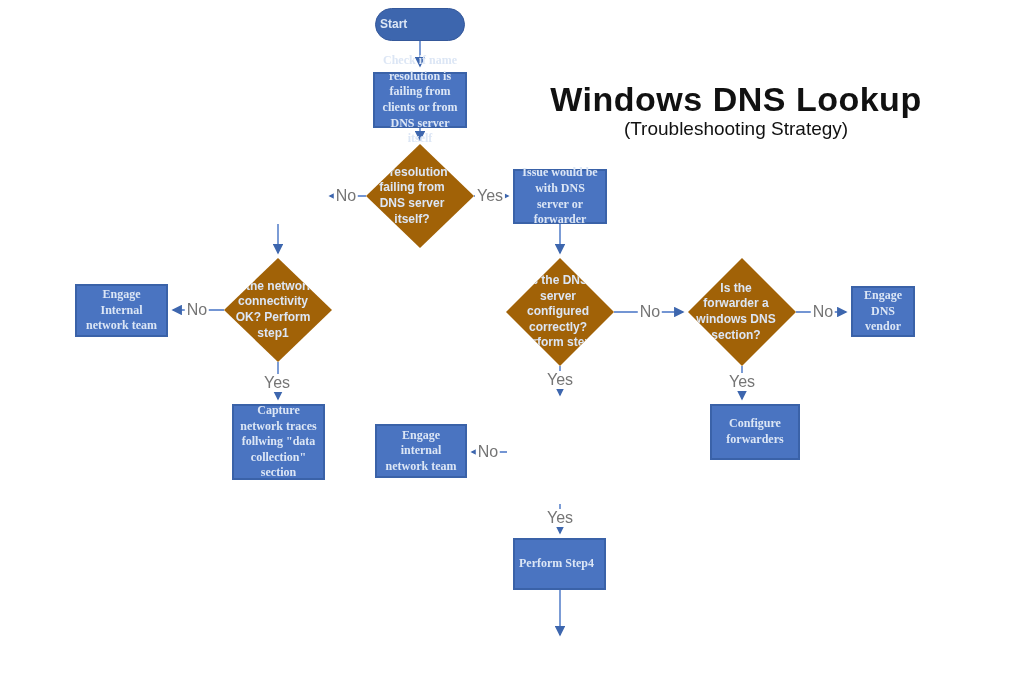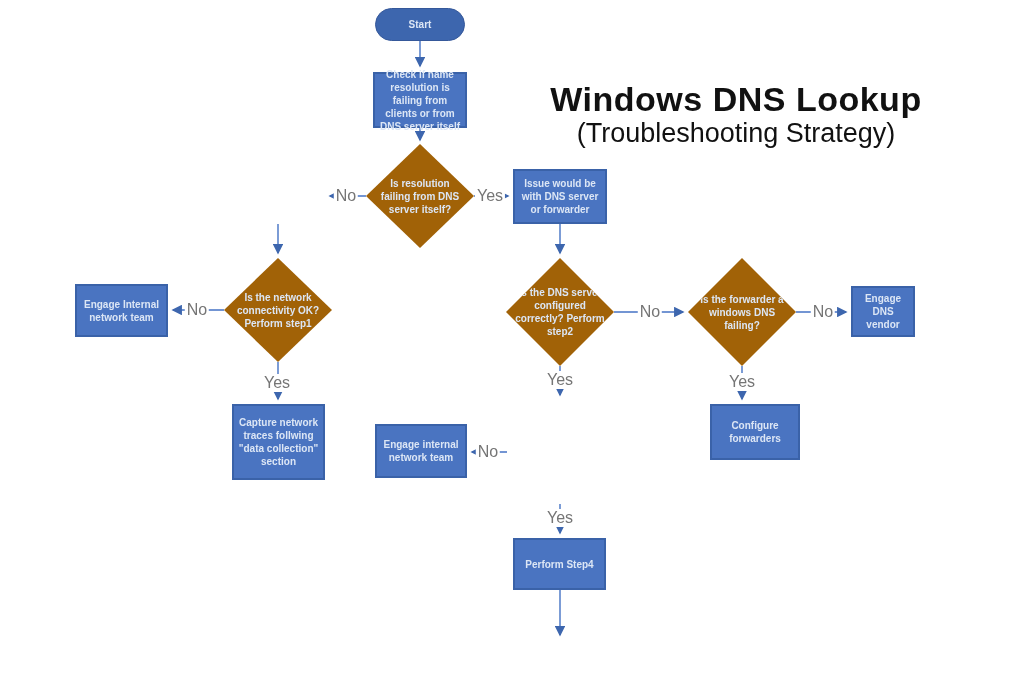--- a/index.html
+++ b/index.html
@@ -14,33 +14,34 @@
   .connector-layer {
     position: absolute;
     left: 0; top: 0;
     width: 1024px; height: 683px;
     z-index: 0;
   }
   .node {
     position: absolute;
     display: flex;
     align-items: center;
-    justify-content: center;
+    justify-content: flex-start;
     text-align: center;
     z-index: 1;
     box-sizing: border-box;
     color: #dce6f5;
-    font-size: 10px;
+    font-size: 12px;
     line-height: 1.3;
     font-weight: 600;
   }
   .node .node-label { display: block; padding: 2px 4px; }
   .process {
     background: #4a74c1;
     border: 2px solid #3a62a8;
+    font-family: Liberation Serif, serif;
   }
   .terminal {
     background: #3d66ae;
     border: 1px solid #35589a;
     border-radius: 17px;
   }
   .decision {
     background: #a16207;
     clip-path: polygon(50% 0%, 100% 50%, 50% 100%, 0% 50%);
     border: none;
@@ -65,21 +66,21 @@
     color: #111111;
     margin-top: 32px;
   }
   .title-main {
     font-size: 34px;
     font-weight: 800;
     letter-spacing: 0.5px;
     line-height: 1.05;
   }
   .title-sub {
-    font-size: 27px;
+    font-size: 19px;
     font-weight: 400;
     line-height: 1.15;
   }
 </style>
 </head>
 <body>
 
 <div class="canvas">
 
   <svg class="connector-layer" width="1024" height="683" viewBox="0 0 1024 683" xmlns="http://www.w3.org/2000/svg">
@@ -139,21 +140,21 @@
 
   <div class="node process" style="left:232px;top:404px;width:93px;height:76px">
     <span class="node-label">Capture network traces follwing "data collection" section</span>
   </div>
 
   <div class="node decision" style="left:506px;top:258px;width:108px;height:108px">
     <span class="node-label" style="max-width:96px">Is the DNS server configured correctly? Perform step2</span>
   </div>
 
   <div class="node decision" style="left:688px;top:258px;width:108px;height:108px">
-    <span class="node-label" style="max-width:88px">Is the forwarder a windows DNS failing?</span>
+    <span class="node-label" style="max-width:88px">Is the forwarder a windows DNS section?</span>
   </div>
 
   <div class="node process" style="left:851px;top:286px;width:64px;height:51px">
     <span class="node-label">Engage DNS vendor</span>
   </div>
 
   <div class="node process" style="left:710px;top:404px;width:90px;height:56px">
     <span class="node-label">Configure forwarders</span>
   </div>
 

